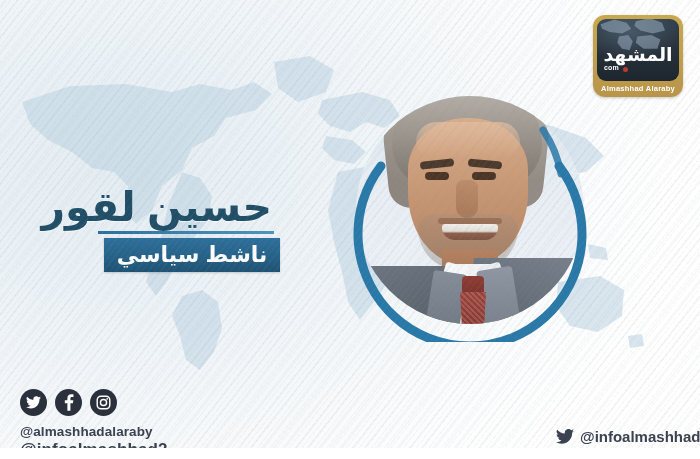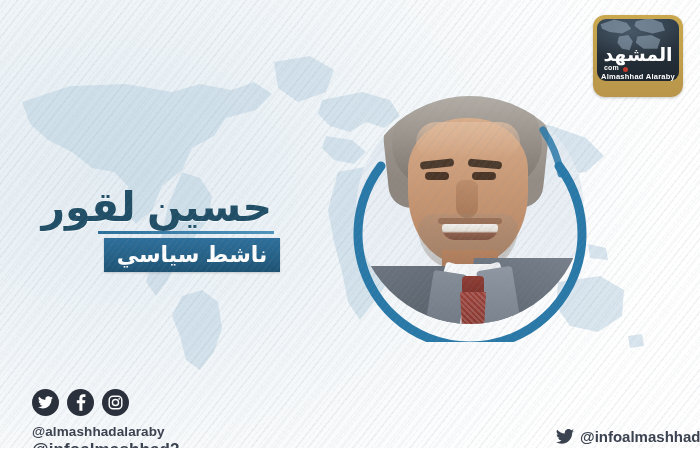--- a/index.html
+++ b/index.html
@@ -237,27 +237,27 @@
   }
   .logo-com{
     position:absolute;left:7px;top:45px;color:#ffffff;font-size:7px;
     font-weight:bold;letter-spacing:.2px;
   }
   .logo-dot{
     position:absolute;left:26px;top:48px;width:5px;height:5px;border-radius:50%;
     background:#c0392b;
   }
   .logo-caption{
-    position:absolute;left:0;right:0;bottom:16px;text-align:center;
+    position:absolute;left:0;right:0;bottom:4px;text-align:center;
     color:#ffffff;font-size:7.5px;font-weight:bold;letter-spacing:.25px;
   }
 
   
   .social{
-    position:absolute;left:32px;top:389px;z-index:7;
+    position:absolute;left:20px;top:389px;z-index:7;
   }
   .social-icons{display:flex;gap:8px;align-items:center;}
   .sicon{
     width:27px;height:27px;border-radius:50%;
     background:#2b313c;display:flex;align-items:center;justify-content:center;
     color:#ffffff;
   }
   .sicon svg{display:block;}
   .handle{
     color:#3b4250;font-weight:bold;letter-spacing:.1px;

